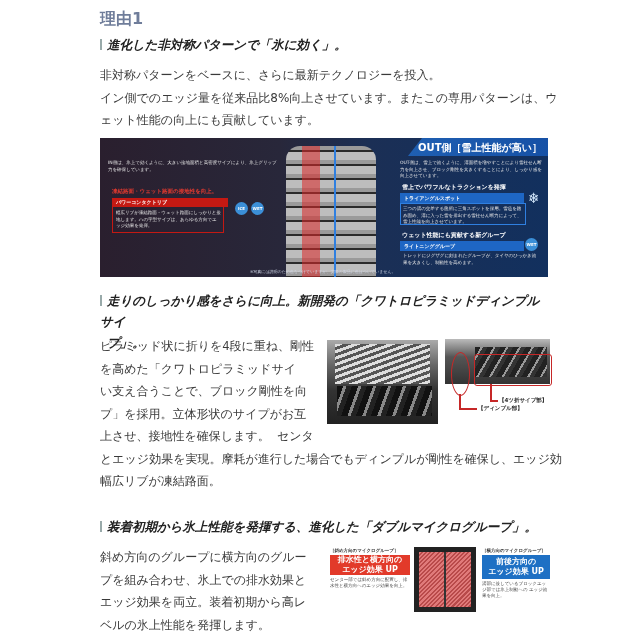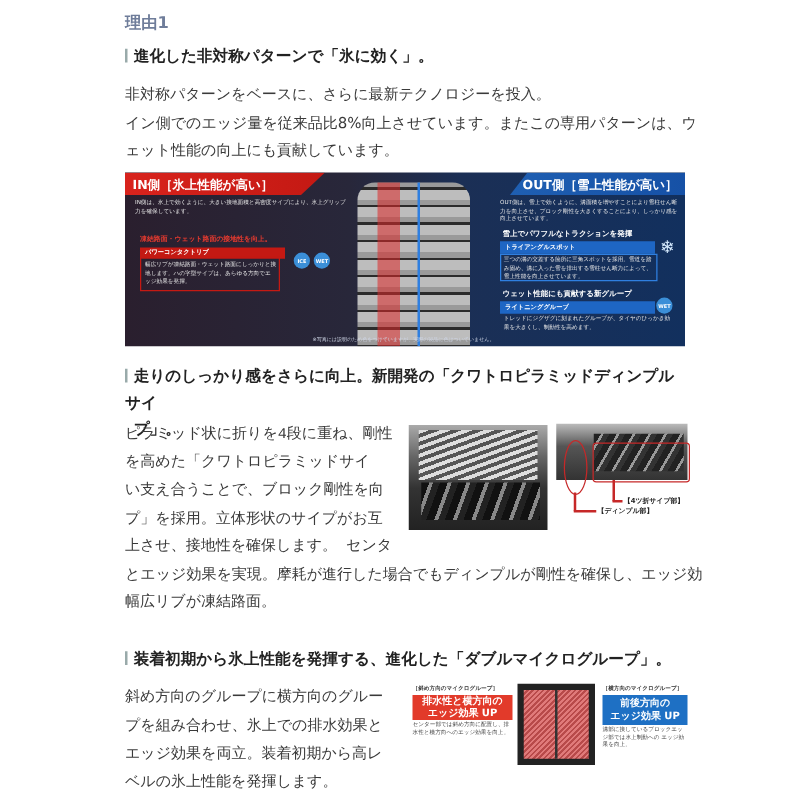--- a/index.html
+++ b/index.html
@@ -1,19 +1,19 @@
 <!DOCTYPE html>
 <html><head>
 <meta charset="utf-8">
 <style>
   html,body{margin:0;padding:0;background:#fff;}
   body{width:639px;height:640px;overflow:hidden;position:relative;font-family:"DejaVu Sans","Liberation Sans",sans-serif;color:#333;}
   .abs{position:absolute;}
-  .reason{left:100px;top:9px;font-size:13px;color:#6f7d9a;font-weight:bold;}
-  .h{left:100px;font-size:12.5px;font-weight:bold;color:#222;line-height:21px;width:440px;}
+  .reason{left:100px;top:9px;font-size:16px;color:#6f7d9a;font-weight:bold;}
+  .h{left:100px;font-size:12.5px;font-weight:bold;color:#222;line-height:21px;width:440px;font-style:italic;}
   .h .bar{display:inline-block;width:2px;height:11px;background:#9aa;margin-right:5px;vertical-align:-1px;}
   .h .cont{padding-left:7px;}
   .p{left:100px;font-size:12px;color:#3a3a3a;line-height:22.5px;}
   
   .banner{left:100px;top:138px;width:448px;height:139px;overflow:hidden;background:linear-gradient(90deg,#2a1f2e 0%,#28273a 40%,#1b2f55 60%,#12305e 100%);}
   .banner .inhead{left:0;top:0;width:160px;height:18px;background:linear-gradient(90deg,#d8231d,#c41913);clip-path:polygon(0 0,100% 0,88% 100%,0 100%);}
   .banner .inhead span{color:#fff;font-size:10px;font-weight:bold;position:absolute;left:6px;top:3px;white-space:nowrap;}
   .banner .outhead{right:0;top:0;width:140px;height:18px;background:linear-gradient(90deg,#1f5fb2,#1651a6);clip-path:polygon(10% 0,100% 0,100% 100%,0 100%);}
   .banner .outhead span{color:#fff;font-size:10px;font-weight:bold;position:absolute;right:6px;top:3px;white-space:nowrap;}
   .tiny{font-size:4.5px;color:#e8e8e8;line-height:6.5px;}
@@ -54,23 +54,20 @@
 <div class="abs h" style="top:34px;">
   <span class="bar"></span><span>進化した非対称パターンで「氷に効く」。</span>
 </div>
 <div class="abs p" style="top:64px;">
   <div>非対称パターンをベースに、さらに最新テクノロジーを投入。</div>
   <div>イン側でのエッジ量を従来品比8%向上させています。またこの専用パターンは、ウ</div>
   <div>ェット性能の向上にも貢献しています。</div>
 </div>
 
 <div class="abs banner">
-  <div class="abs inhead">
-      <span>IN側［氷上性能が高い］</span>
-    </div>
   <div class="abs tiny" style="left:8px;top:22px;width:170px;">IN側は、氷上で効くように、大きい接地面積と高密度サイプにより、氷上グリップ力を確保しています。</div>
   <div class="abs" style="left:12px;top:50px;font-size:5.5px;color:#e53a2f;font-weight:bold;">凍結路面・ウェット路面の接地性を向上。</div>
   <div class="abs redlabel">パワーコンタクトリブ</div>
   <div class="abs redbox"></div>
   <div class="abs tiny" style="left:16px;top:72px;width:105px;">幅広リブが凍結路面・ウェット路面にしっかりと接地します。ハの字型サイプは、あらゆる方向でエッジ効果を発揮。</div>
   <div class="abs badge" style="left:135px;top:64px;">ICE</div>
   <div class="abs badge" style="left:151px;top:64px;">WET</div>
 
   <div class="abs tread">
     <div class="red"></div>

